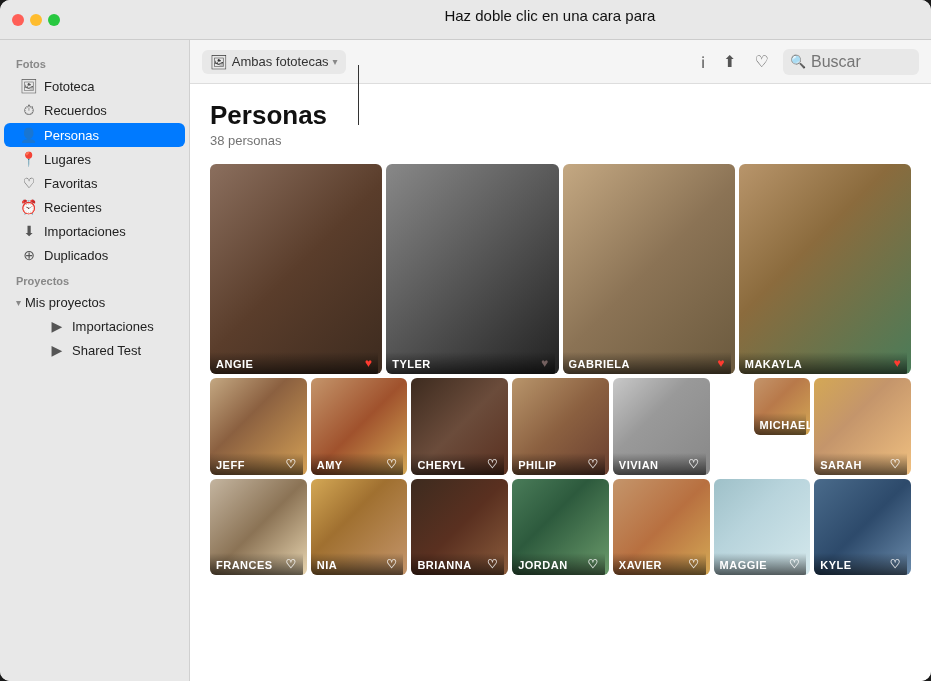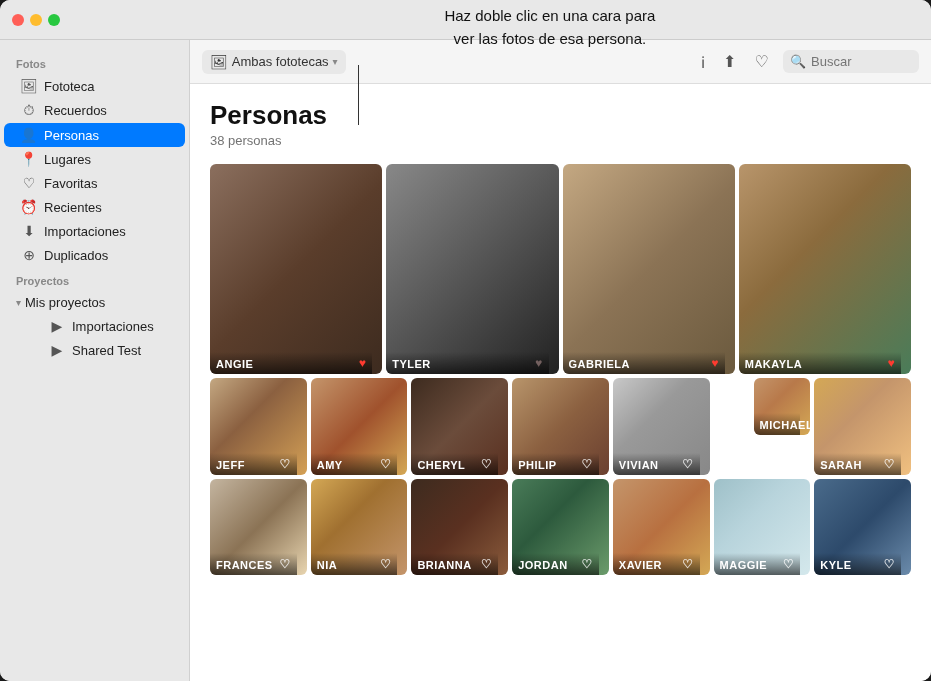--- a/index.html
+++ b/index.html
@@ -157,21 +157,21 @@
       align-items: center;
       background: #e8e8e8;
       border-radius: 6px;
       padding: 4px 8px;
       gap: 4px;
     }
     .search-box input {
       background: none;
       border: none;
       outline: none;
-      font-size: 13px;
+      font-size: 16px;
       color: #be185d;
       width: 100px;
     }
     .search-icon { color: #888; font-size: 13px; }
     .content-scroll {
       flex: 1;
       overflow-y: auto;
       padding: 16px 20px;
     }
     .page-title {
@@ -208,21 +208,21 @@
       position: relative;
       border-radius: 6px;
       overflow: hidden;
       cursor: pointer;
       aspect-ratio: 0.82;
     }
     .person-label {
       position: absolute;
       bottom: 0;
       left: 0;
-      right: 10px;
+      right: 4px;
       padding: 4px 6px;
       background: linear-gradient(transparent, rgba(0,0,0,0.6));
       color: white;
       font-size: 11px;
       font-weight: 600;
       text-transform: uppercase;
       letter-spacing: 0.5px;
       display: flex;
       align-items: flex-end;
       justify-content: space-between;
@@ -277,21 +277,20 @@
       z-index: 99;
     }
   </style>
 </head>
 <body>
 
 <div class="app-window">
 
   <div class="tooltip-box">
     <div>Haz doble clic en una cara para</div>
-    <div>ver las fotos de esa persona.</div>
   </div>
   <div class="tooltip-line"></div>
 
   <div class="title-bar">
     <div class="traffic-lights">
       <div class="traffic-light tl-close"></div>
       <div class="traffic-light tl-min"></div>
       <div class="traffic-light tl-max"></div>
     </div>
   </div>

